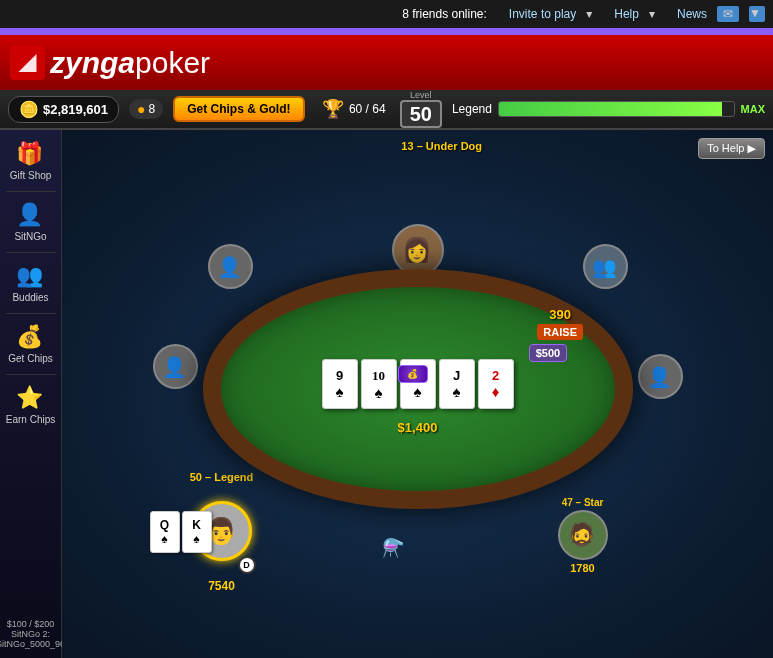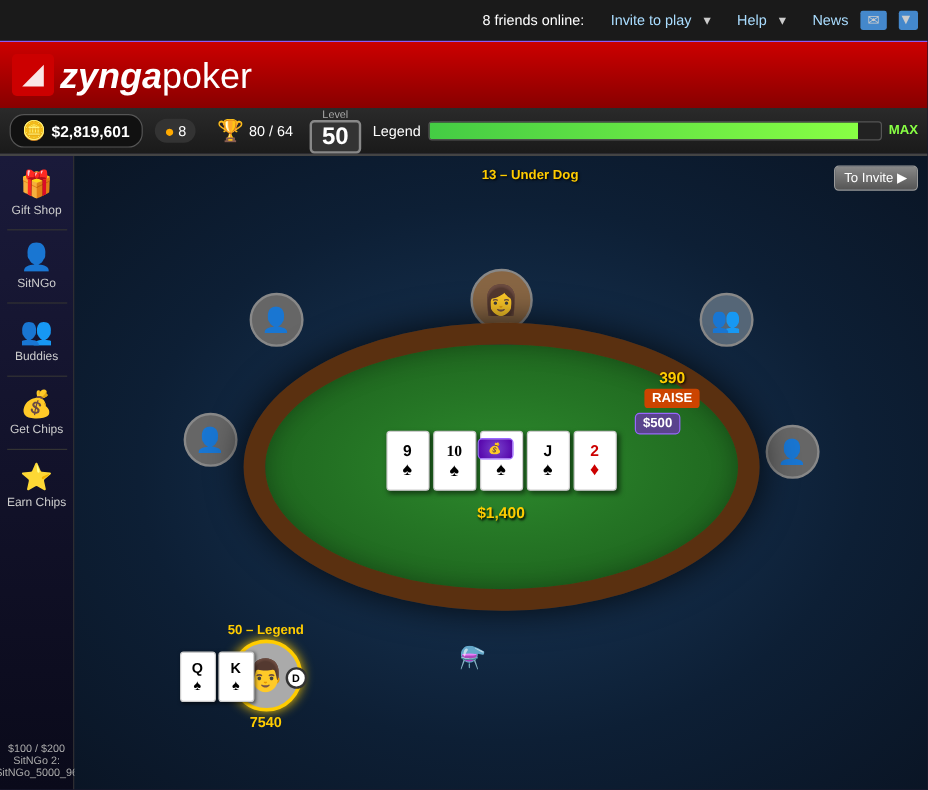--- a/index.html
+++ b/index.html
@@ -6,21 +6,21 @@
     body { width: 773px; height: 658px; overflow: hidden; font-family: Arial, sans-serif; background: #1a1a2e; }
 
     
     .top-bar {
       background: #1a1a1a;
       height: 35px;
       display: flex;
       align-items: center;
       justify-content: flex-end;
       padding: 0 8px;
-      border-bottom: 1px solid #8b5cf6;
+      border-bottom: 7px solid #8b5cf6;
     }
     .top-bar-content {
       display: flex;
       align-items: center;
       gap: 10px;
       font-size: 12px;
       color: #ccc;
     }
     .friends-online { color: #fff; font-size: 12px; }
     .friends-count { color: #ffcc00; font-weight: bold; }
@@ -253,23 +253,24 @@
 
 <div class="stats-bar">
   <div class="chip-count">
     <span class="chip-icon">🪙</span>
     <span class="chip-amount">$2,819,601</span>
   </div>
   <div class="gold-count">
     <span class="gold-icon">●</span>
     <span class="gold-num">8</span>
   </div>
+  <button class="get-chips-btn">Get Chips &amp; Gold!</button>
   <div class="trophy-section">
     <span class="trophy-icon">🏆</span>
-    <span class="trophy-count">80 / 64</span>
+    <span class="trophy-count">60 / 64</span>
   </div>
   <div class="level-section">
     <div style="display:flex;flex-direction:column;align-items:center;">
       <span class="level-label">Level</span>
       <div class="level-box">50</div>
     </div>
   </div>
   <div class="legend-section">
     <span class="legend-label">Legend</span>
     <div class="legend-bar-bg">
@@ -308,21 +309,21 @@
     </div>
     <div style="flex:1;"></div>
     <div style="padding:4px;font-size:9px;color:#aaa;text-align:center;">
       <div>$100 / $200</div>
       <div>SitNGo 2: SitNGo_5000_96</div>
     </div>
   </div>
 
   <div class="poker-area">
 
-    <button class="to-lobby-btn">To Invite ▶</button>
+    <button class="to-lobby-btn">To Help ▶</button>
 
     <div class="under-dog-label">13 – Under Dog</div>
 
     <div class="poker-table-wrapper">
       <div style="position:relative;width:540px;height:340px;">
 
         <div style="position:absolute;top:-10px;left:50%;transform:translateX(-50%);display:flex;flex-direction:column;align-items:center;gap:2px;">
           <div class="avatar-circle" style="background:#886644;width:52px;height:52px;">
             <span style="font-size:24px;color:#fff;">👩</span>
           </div>
@@ -339,28 +340,35 @@
             <span style="font-size:20px;">👥</span>
           </div>
         </div>
 
         <div style="position:absolute;right:5px;top:120px;display:flex;flex-direction:column;align-items:center;gap:2px;">
           <div class="avatar-circle" style="width:45px;height:45px;">
             <span style="font-size:20px;">👤</span>
           </div>
         </div>
 
+        <div style="position:absolute;bottom:0px;right:80px;display:flex;flex-direction:column;align-items:center;gap:2px;">
+          <div style="color:#ffcc00;font-size:10px;font-weight:bold;">47 – Star</div>
+          <div class="avatar-circle" style="width:50px;height:50px;background:#557744;">
+            <span style="font-size:22px;">🧔</span>
+          </div>
+          <div style="color:#ffcc00;font-size:11px;font-weight:bold;">1780</div>
+        </div>
 
         <div style="position:absolute;left:5px;top:110px;display:flex;flex-direction:column;align-items:center;gap:2px;">
           <div class="avatar-circle" style="width:45px;height:45px;">
             <span style="font-size:20px;">👤</span>
           </div>
         </div>
 
-        <div style="position:absolute;bottom:0px;left:40px;display:flex;flex-direction:column;align-items:center;gap:2px;">
+        <div style="position:absolute;bottom:0px;left:40px;display:flex;flex-direction:column;align-items:center;gap:18px;">
           <div style="color:#ffcc00;font-size:11px;font-weight:bold;">50 – Legend</div>
           <div style="position:relative;">
 
             <div style="position:absolute;left:-42px;top:10px;display:flex;gap:2px;">
               <div class="hole-card" style="width:30px;height:42px;font-size:12px;color:#000;background:#fff;border-radius:3px;border:1px solid #ccc;display:flex;flex-direction:column;align-items:center;justify-content:center;">
                 <span>Q</span>
                 <span>♠</span>
               </div>
               <div class="hole-card" style="width:30px;height:42px;font-size:12px;color:#000;background:#fff;border-radius:3px;border:1px solid #ccc;display:flex;flex-direction:column;align-items:center;justify-content:center;">
                 <span>K</span>

